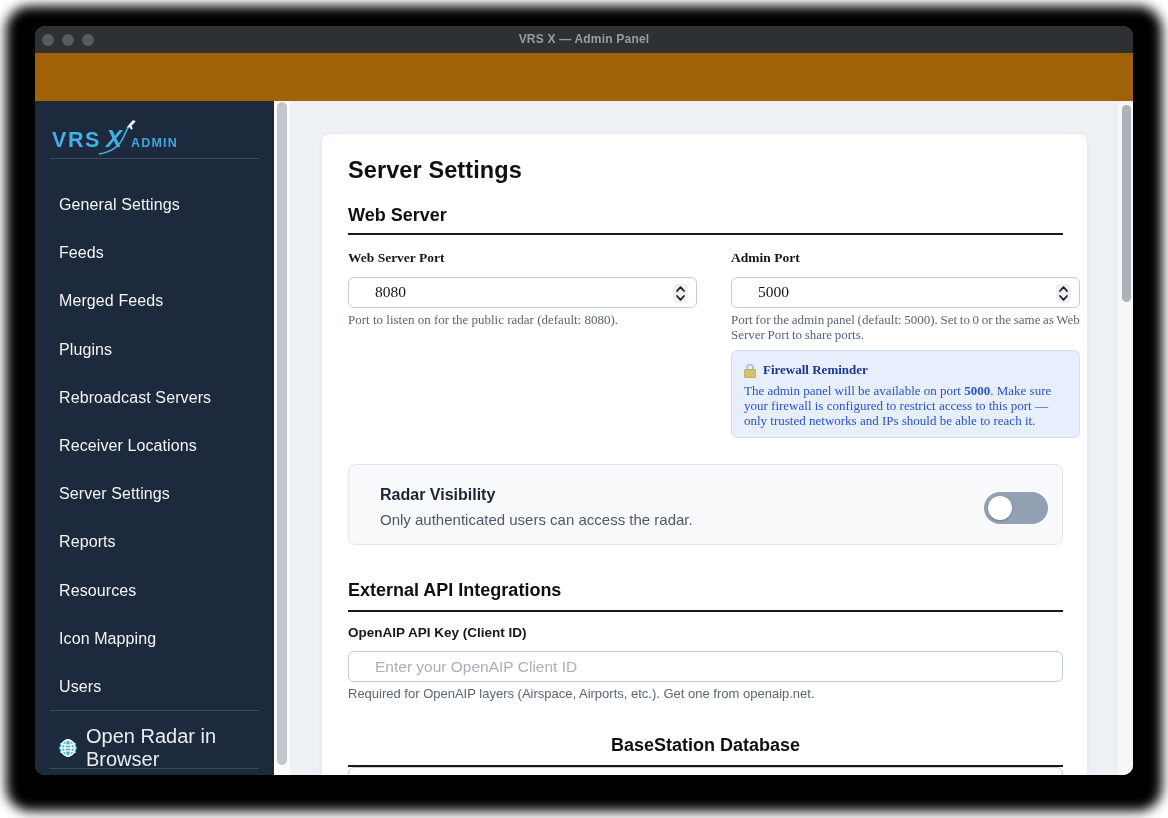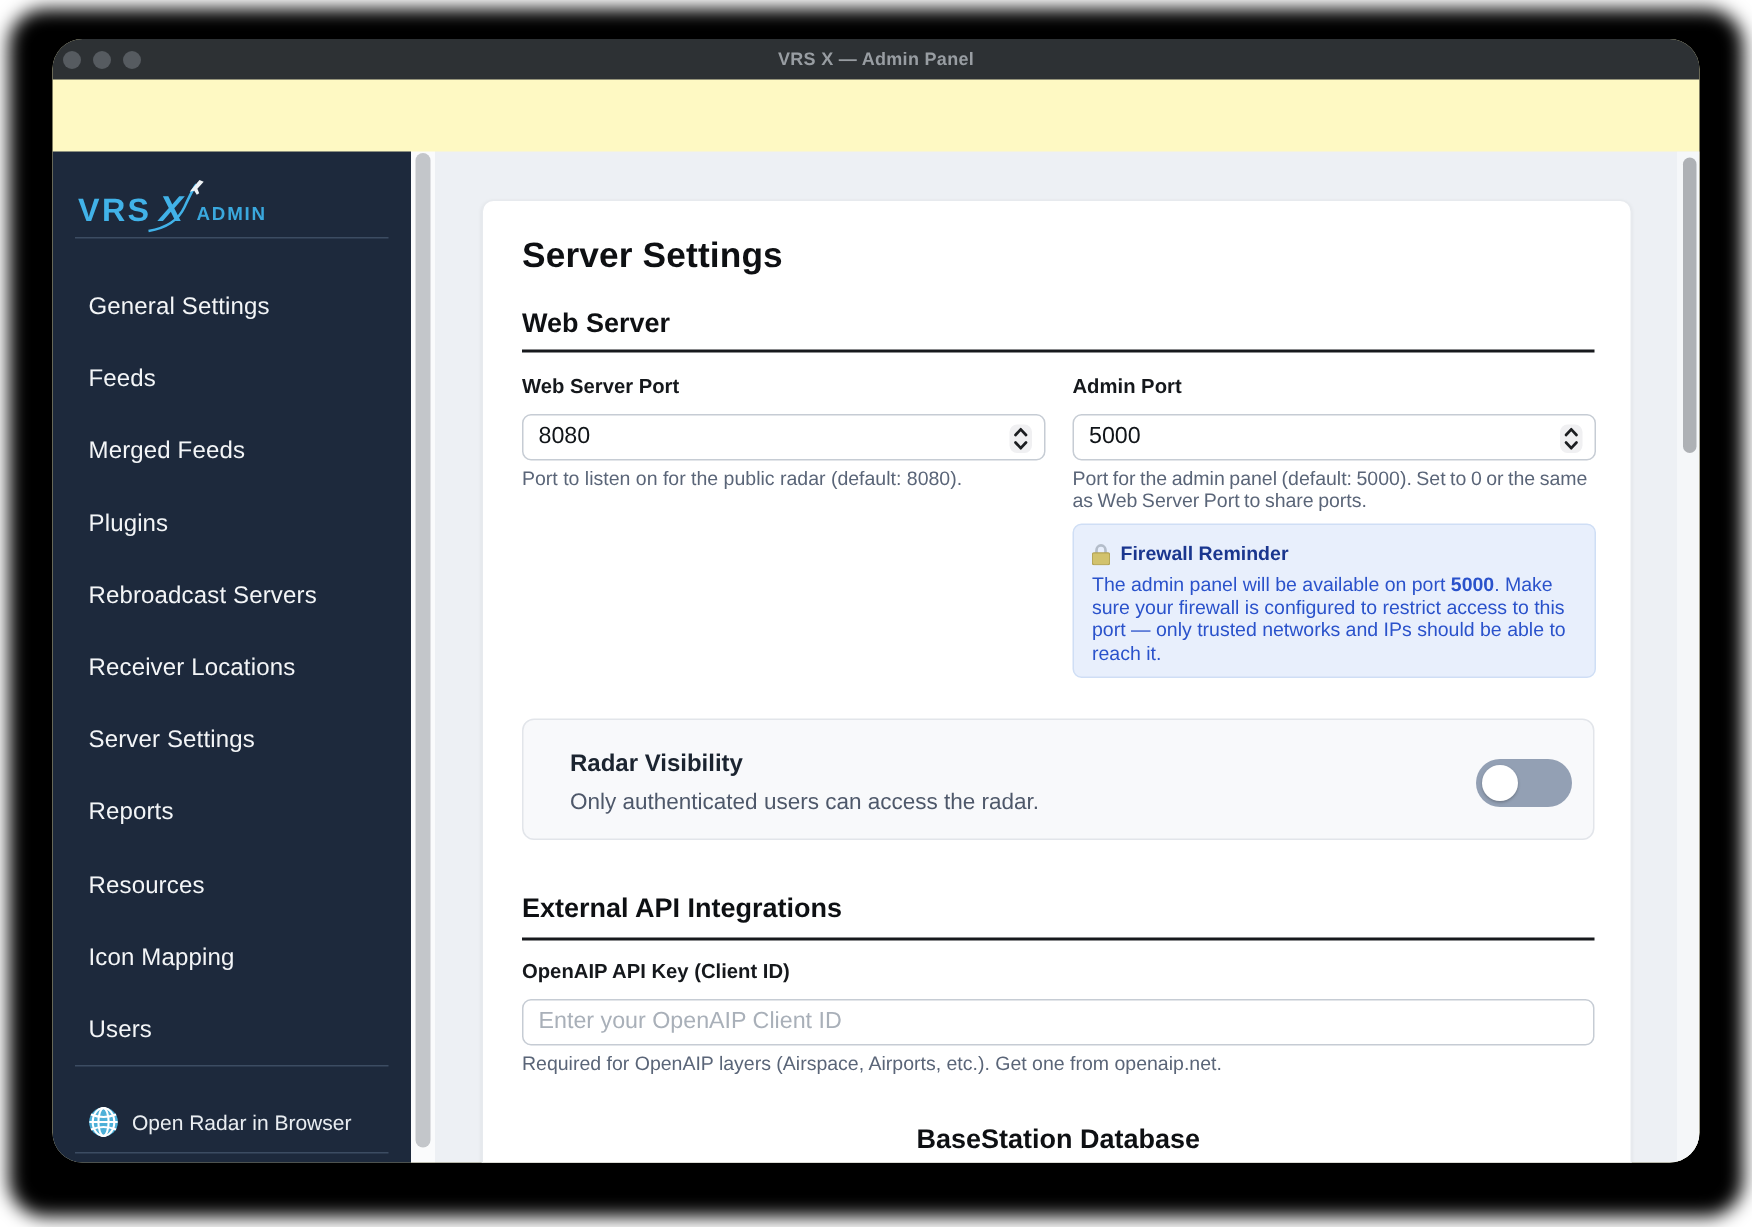--- a/index.html
+++ b/index.html
@@ -2,21 +2,21 @@
 <html><head>
 <meta charset="utf-8">
 <style>
   * { margin:0; padding:0; box-sizing:border-box; }
   html,body { width:1168px; height:818px; background:#ffffff; overflow:hidden;
     font-family:"Liberation Sans", sans-serif; -webkit-font-smoothing:antialiased; }
   #stage { position:relative; width:1168px; height:818px; }
   #shadow { position:absolute; left:6px; top:6px; width:1156px; height:805px;
     background:#000; border-radius:24px; filter:blur(6px); }
   #win { position:absolute; left:35px; top:26px; width:1098px; height:749px;
-    border-radius:20px; overflow:hidden; background:#fef9c3; opacity:0.999; }
+    border-radius:10px; overflow:hidden; background:#a16207; opacity:0.999; }
   
   #titlebar { position:absolute; left:0; top:0; width:1098px; height:27px;
     background:#2d3134; }
   .dot { position:absolute; top:8px; width:12px; height:12px; border-radius:50%;
     background:#565b60; }
   #titletext { position:absolute; left:0; top:0; width:100%; height:27px;
     line-height:27px; text-align:center; font-size:12px; font-weight:700;
     color:#989da2; letter-spacing:.2px; }
   
   #winbody { position:absolute; left:0; top:27px; width:1098px; height:722px;margin-top:48px; }
@@ -34,36 +34,36 @@
     border-radius:4.5px; background:#aeb1b5; }
   
   #logo { position:absolute; left:16px; top:13px; width:207px; height:40px; }
   #sidediv1 { position:absolute; left:15px; top:57px; width:209px; height:1px;
     background:#3c4c62; }
   nav { position:absolute; left:0; top:80px; width:239px; }
   nav .item { height:48.2px; display:flex; align-items:center; padding-left:24px;
     color:#f3f5f7; font-size:16px; font-weight:500; letter-spacing:.1px; }
   #sidediv2 { position:absolute; left:15px; top:609px; width:209px; height:1px;
     background:#3c4c62; }
-  .sideaction { position:absolute; left:24px; color:#e9edf1; font-size:14px;
+  .sideaction { position:absolute; left:24px; color:#e9edf1; font-size:20px;
     font-weight:500; display:flex; align-items:center; gap:9px; }
   #sidediv3 { position:absolute; left:15px; top:667px; width:209px; height:1px;
     background:#3c4c62; }
   
   #card { position:absolute; left:31px; top:31.5px; width:767px; height:800px;
     background:#ffffff; border-radius:8px; border:1px solid #e7eaee;
     box-shadow:0 1px 3px rgba(0,0,0,.06); padding:23px 24px 0 26px; }
   h1 { font-size:23.5px; font-weight:700; color:#0e1013; letter-spacing:.1px; }
   h2 { font-size:18px; font-weight:700; color:#0e1013; }
   .rule { height:2px; background:#17191d; margin-top:7px; }
-  .grid { display:grid; grid-template-columns:349px 349px; column-gap:18px; }
+  .grid { display:grid; grid-template-columns:349px 349px; column-gap:34px;font-family:Liberation Serif, serif; }
   label { display:block; font-size:13.5px; font-weight:700; color:#15181c;
     margin-bottom:11px; }
   .input { width:100%; height:31px; border:1px solid #c6ccd4; border-radius:6px;
-    background:#fff; display:flex; align-items:center; padding:0 10px;
+    background:#fff; display:flex; align-items:center; padding:0 26px;
     font-size:15.5px; color:#101418; position:relative; }
   .input .ph { color:#a9b0b9; }
   .stepper { position:absolute; right:8px; top:6.5px; width:15px; height:19px;
     background:#f0f0f2; border-radius:5px; }
   .help { font-size:13px; color:#5a6578; line-height:15px; margin-top:4px; }
   
   #fw { margin-top:8.5px; background:#e8effc; border:1px solid #cfdef5;
     border-radius:6px; padding:10px 12px 8px 12px; }
   #fw .t { display:flex; align-items:center; gap:7px; font-size:13px;
     font-weight:700; color:#1a368f; }

